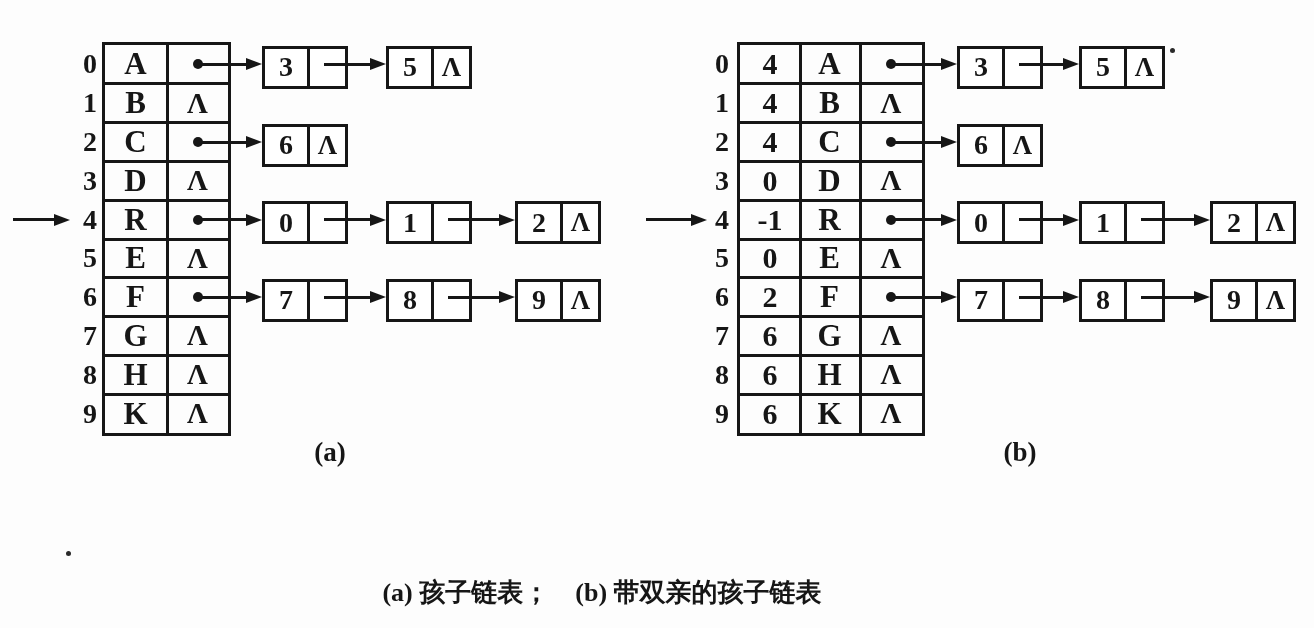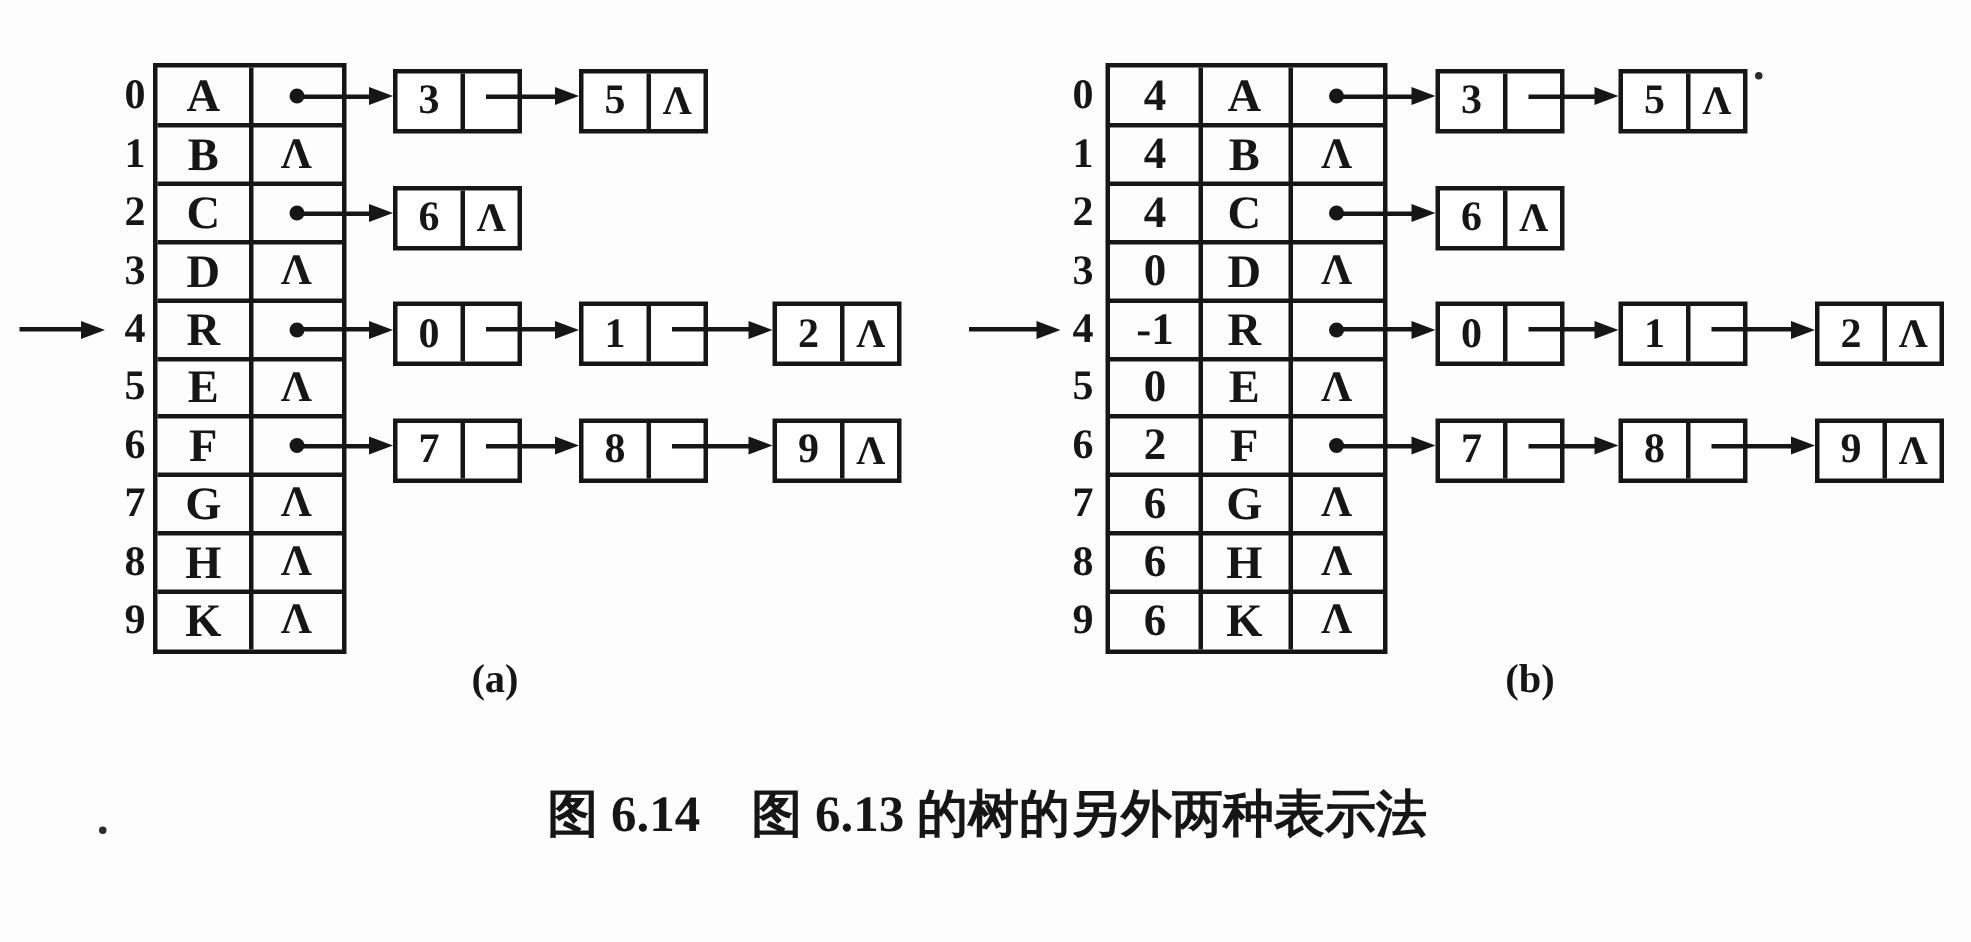--- a/index.html
+++ b/index.html
@@ -240,17 +240,17 @@
       <div class="celltxt" style="left: 740px; top: 394.2px; width: 60px; height: 38.8px;">6</div>
       <div class="celltxt letter" style="left: 800px; top: 394.2px; width: 60px; height: 38.8px;">K</div>
       <div class="celltxt nullsym" style="left: 860px; top: 394.2px; width: 62px; height: 38.8px;">Λ</div>
       <div class="line" style="left: 646px; top: 218.1px; width: 49px;"></div>
       <div class="ahead" style="left: 691px; top: 213.6px;"></div>
     </div>
 
   <div class="dlabel" style="left:330px;top:437px;">(a)</div>
   <div class="dlabel" style="left:1020px;top:437px;">(b)</div>
 
-  <div class="cap-main">图 6.14　图 6.13 的树的另外两种表示法</div>
+  <div class="cap-sub">(a) 孩子链表；　(b) 带双亲的孩子链表</div>
 
   <div class="artifact" style="left:1170px;top:48px;"></div>
   <div class="artifact" style="left:66px;top:551px;"></div>
 </div>
 
 </body></html>

